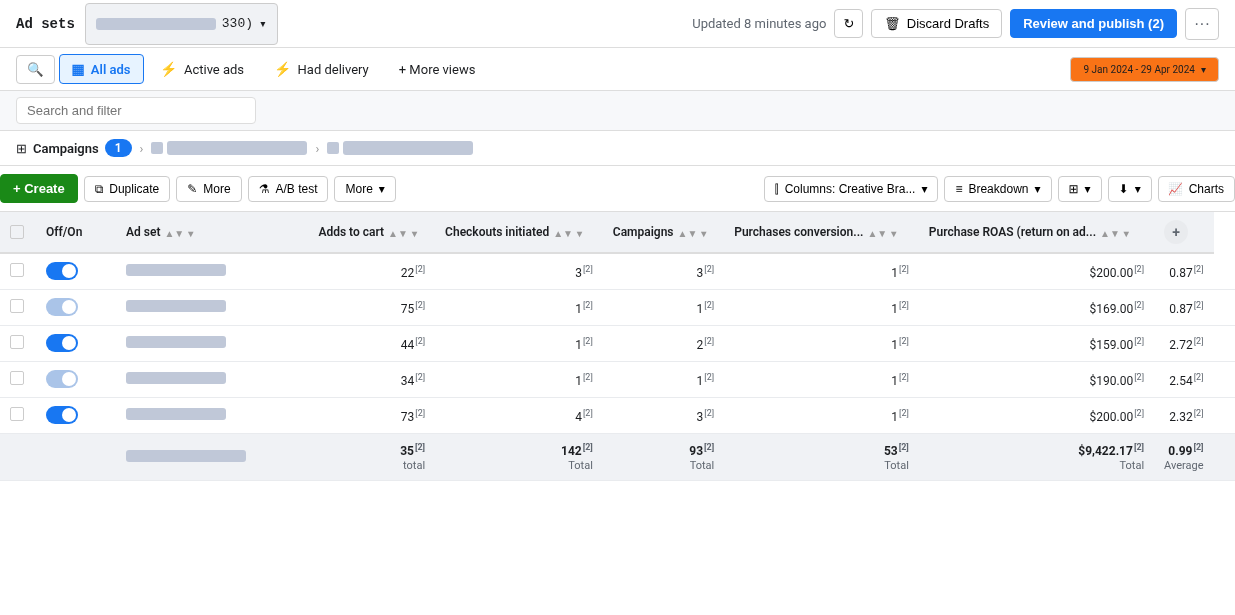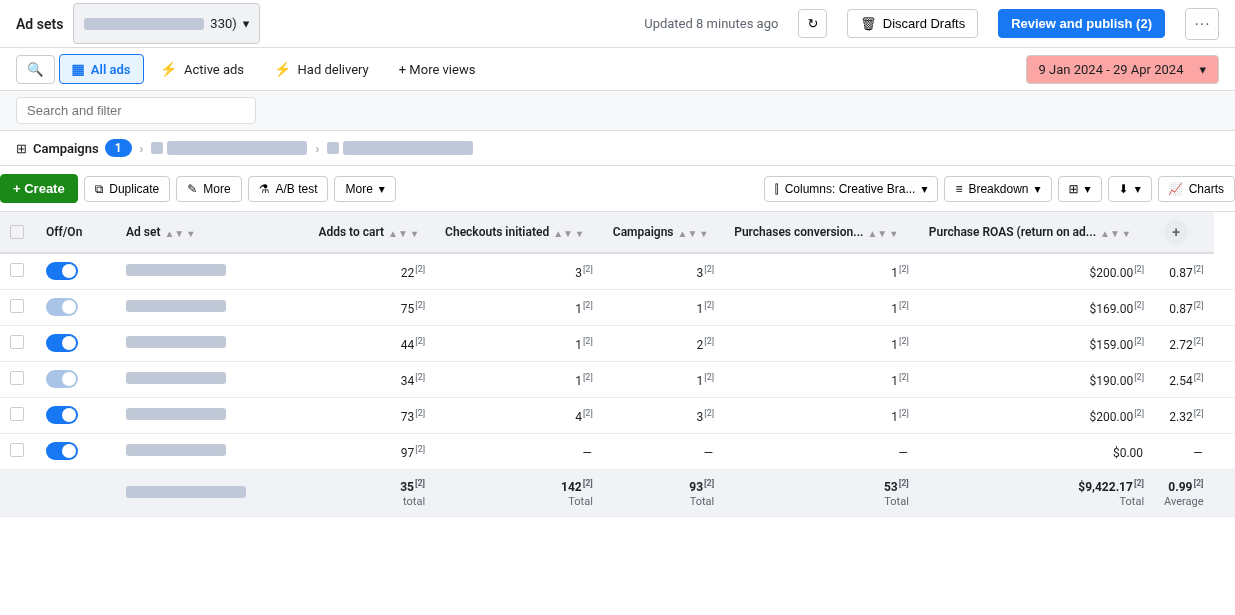--- a/index.html
+++ b/index.html
@@ -2,22 +2,22 @@
 <html><head>
   <meta charset="utf-8">
   <style>
     * { box-sizing: border-box; margin: 0; padding: 0; }
     body { font-family: -apple-system, BlinkMacSystemFont, 'Segoe UI', Roboto, Arial, sans-serif; font-size: 13px; background: #fff; color: #1c1e21; overflow: hidden; }
 
     .top-bar {
       display: flex; align-items: center; justify-content: space-between;
       padding: 8px 16px; border-bottom: 1px solid #ddd; background: #fff; height: 48px;
     }
-    .top-bar-left { display: flex; align-items: center; gap: 10px; }
-    .top-bar-right { display: flex; align-items: center; gap: 20px; }
+    .top-bar-left { display: flex; align-items: center; gap: 10px; font-family: Liberation Mono, monospace; }
+    .top-bar-right { display: flex; align-items: center; gap: 8px; }
     .ad-sets-label { font-weight: 600; font-size: 14px; }
     .dropdown-selector {
       display: flex; align-items: center; gap: 6px;
       border: 1px solid #ccc; border-radius: 4px; padding: 12px 10px;
       background: #f0f2f5; cursor: pointer; font-size: 13px;
     }
     .dropdown-selector .blurred { background: #c0c8d8; border-radius: 3px; height: 12px; width: 120px; display:inline-block; }
     .updated-text { color: #606770; font-size: 13px; }
     .btn { display: flex; align-items: center; gap: 6px; padding: 6px 12px; border-radius: 4px; border: 1px solid #ccc; cursor: pointer; font-size: 13px; background: #fff; }
     .btn-primary { background: #1877f2; color: #fff; border-color: #1877f2; font-weight: 600; }
@@ -29,21 +29,21 @@
       border-bottom: 1px solid #ddd; background: #fff;
     }
     .nav-tab {
       display: flex; align-items: center; gap: 6px;
       padding: 6px 12px; border-radius: 4px; cursor: pointer; font-size: 13px;
       border: 1px solid transparent;
     }
     .nav-tab.active { background: #e7f3ff; border-color: #1877f2; color: #1877f2; font-weight: 600; }
     .tab-icon { font-size: 14px; }
     .search-btn { padding: 6px 10px; border-radius: 4px; border: 1px solid #ccc; cursor: pointer; background: #fff; }
-    .date-selector { display: flex; align-items: center; gap: 16px; padding: 6px 12px; border: 1px solid #ccc; border-radius: 4px; cursor: pointer; font-size: 13px; margin-left: auto; background:#fca5a5;}
+    .date-selector { display: flex; align-items: center; gap: 6px; padding: 6px 12px; border: 1px solid #ccc; border-radius: 4px; cursor: pointer; font-size: 10px; margin-left: auto; background:#f97316;}
 
     .search-bar { padding: 6px 16px; border-bottom: 1px solid #ddd; background: #f7f8fa; }
     .search-input { width: 240px; padding: 5px 10px; border: 1px solid #ddd; border-radius: 4px; font-size: 13px; color: #999; background: #fff; }
 
     .breadcrumb-row {
       display: flex; align-items: center; gap: 8px; padding: 8px 16px;
       border-bottom: 1px solid #ddd; background: #fff;
     }
     .breadcrumb-item { display: flex; align-items: center; gap: 6px; cursor: pointer; }
     .breadcrumb-label { font-weight: 600; font-size: 13px; }
@@ -365,40 +365,20 @@
       <span class="blurred-text"></span>
     </td>
     <td class="num">73<sup class="sup-tag">[2]</sup></td>
     <td class="num">4<sup class="sup-tag">[2]</sup></td>
     <td class="num">3<sup class="sup-tag">[2]</sup></td>
     <td class="num">1<sup class="sup-tag">[2]</sup></td>
     <td class="num">$200.00<sup class="sup-tag">[2]</sup></td>
     <td class="num">2.32<sup class="sup-tag">[2]</sup></td>
     <td></td>
   </tr>
-        <tr>
-    <td>
-      <span class="checkbox"></span>
-    </td>
-    <td>
-      <div class="toggle">
-              <div class="knob"></div>
-            </div>
-    </td>
-    <td>
-      <span class="blurred-text"></span>
-    </td>
-    <td class="num">97<sup class="sup-tag">[2]</sup></td>
-    <td class="num">—<sup class="sup-tag"></sup></td>
-    <td class="num">—<sup class="sup-tag"></sup></td>
-    <td class="num">—<sup class="sup-tag"></sup></td>
-    <td class="num">$0.00<sup class="sup-tag"></sup></td>
-    <td class="num">—<sup class="sup-tag"></sup></td>
-    <td></td>
-  </tr>
         <tr class="footer-row">
   <td></td>
   <td></td>
   <td><span class="blurred-text" style="width:120px;"></span></td>
   <td class="num">35<sup class="sup-tag">[2]</sup><br><span class="footer-sub">total</span></td>
   <td class="num">142<sup class="sup-tag">[2]</sup><br><span class="footer-sub">Total</span></td>
   <td class="num">93<sup class="sup-tag">[2]</sup><br><span class="footer-sub">Total</span></td>
   <td class="num">53<sup class="sup-tag">[2]</sup><br><span class="footer-sub">Total</span></td>
   <td class="num">$9,422.17<sup class="sup-tag">[2]</sup><br><span class="footer-sub">Total</span></td>
   <td class="num">0.99<sup class="sup-tag">[2]</sup><br><span class="footer-sub">Average</span></td>

